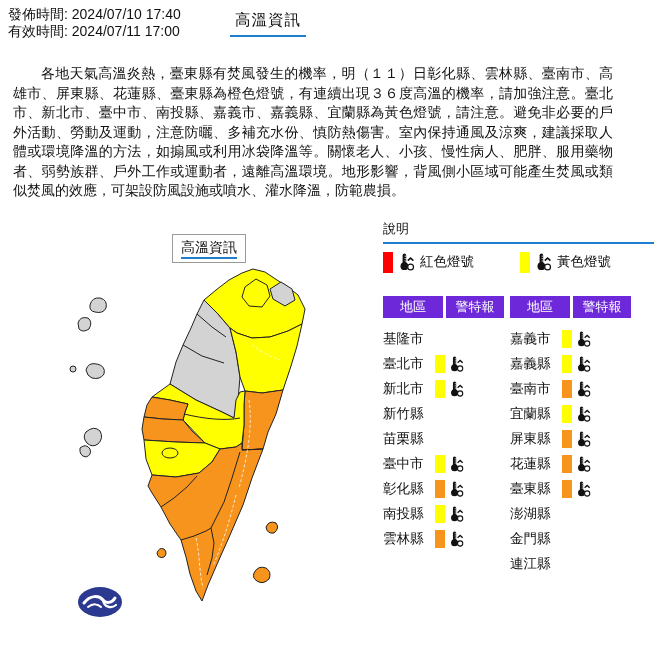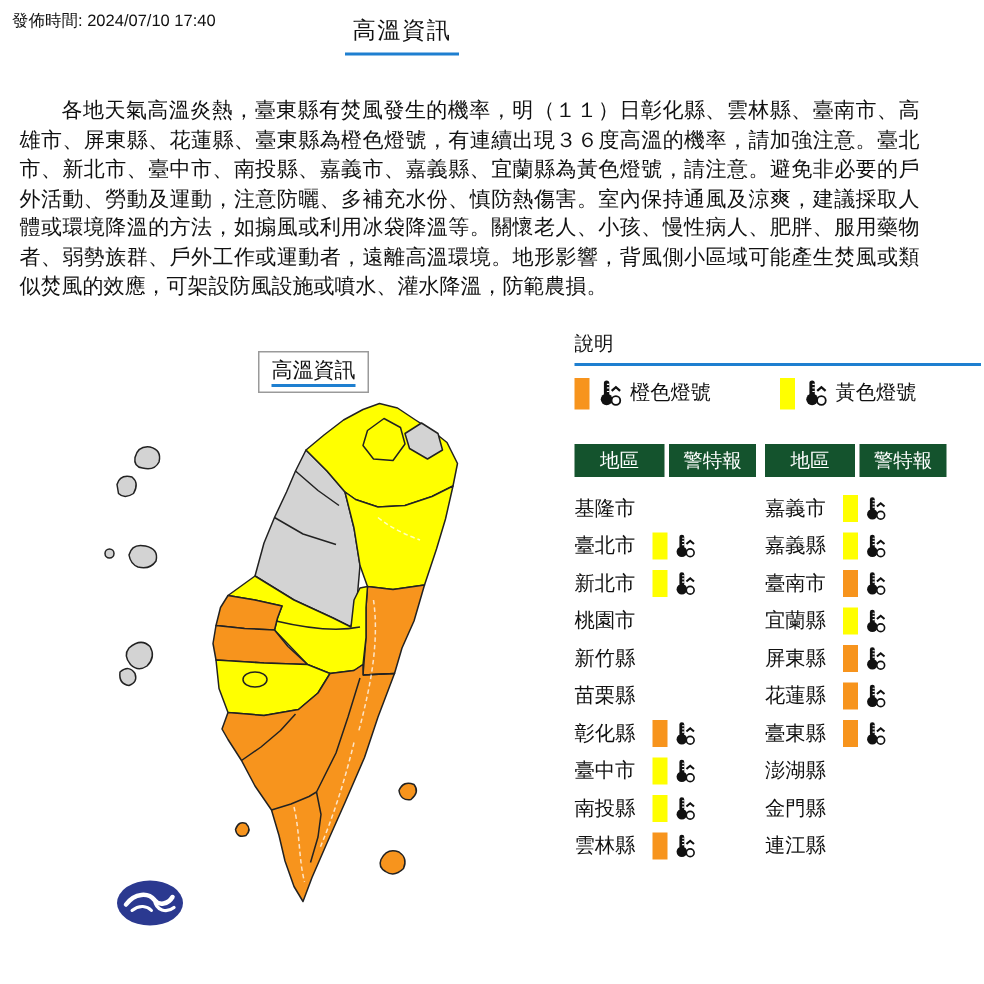--- a/index.html
+++ b/index.html
@@ -2,21 +2,21 @@
 <html><head>
 <meta charset="utf-8">
 <style>
   html,body{margin:0;padding:0;}
   body{
     width:656px;height:656px;position:relative;overflow:hidden;
     background:#ffffff;color:#111;
     font-family:"Liberation Sans", sans-serif;
   }
   
-  .hdr-times{position:absolute;left:8px;top:6px;font-size:11px;line-height:17px;}
+  .hdr-times{position:absolute;left:8px;top:6px;font-size:14px;line-height:17px;}
   .page-title{
     position:absolute;left:230px;top:10px;font-size:15.5px;letter-spacing:1px;
     border-bottom:2px solid #1e7fd0;padding:0 5px 4px;
   }
   
   .bulletin{
     position:absolute;left:13px;top:64px;width:600px;
     font-size:14px;line-height:19.5px;text-indent:2em;text-align:justify;
   }
   
@@ -36,21 +36,21 @@
   .legend-grid{display:grid;grid-template-columns:137px 1fr;row-gap:8px;}
   .legend-item{display:flex;align-items:center;height:22px;}
   .cbox-lg{width:10px;height:21px;margin-right:3px;flex:none;}
   .thermo{width:20px;height:20px;flex:none;}
   .legend-item .lab{font-size:13.5px;margin-left:4px;}
   
   .wtable{position:absolute;top:296px;width:121px;}
   #table-left{left:383px;}
   #table-right{left:510px;}
   .thead{display:flex;gap:3px;}
-  .th{background:#14532d;color:#fff;font-size:13px;height:22px;
+  .th{background:#6d28d9;color:#fff;font-size:13px;height:22px;
       display:flex;align-items:center;justify-content:center;}
   .th-region{width:60px;}
   .th-warn{flex:1;}
   .tbody{margin-top:8px;}
   .trow{display:flex;align-items:center;height:25px;font-family:Liberation Mono, monospace;}
   .tname{width:52px;font-size:13.5px;flex:none;}
   .cbox-sm{width:10px;height:18px;flex:none;}
   .trow .thermo{width:18px;height:18px;margin-left:2px;}
   .trow.none .cbox-sm,.trow.none .thermo{visibility:hidden;}
 </style>
@@ -64,20 +64,21 @@
       <circle cx="8.4" cy="14.2" r="3.9" fill="#111"></circle>
       <path d="M8.6,4.2 h1.6 M8.6,6.6 h1.6 M8.6,9 h1.6" stroke="#fff" stroke-width="0.8"></path>
       <circle cx="14.6" cy="15" r="2.9" fill="#fff" stroke="#111" stroke-width="1.2"></circle>
       <path d="M11.8,8.6 L14.6,6.1 L17.4,8.6" fill="none" stroke="#111" stroke-width="1.5"></path>
     </g>
   </defs>
 </svg>
 
 <div class="hdr-times">
   <div><span>發佈時間:</span> <span>2024/07/10 17:40</span></div>
+  <div><span>有效時間:</span> <span>2024/07/11 17:00</span></div>
 </div>
 <div class="page-title">高溫資訊</div>
 
 <div class="bulletin">各地天氣高溫炎熱，臺東縣有焚風發生的機率，明（１１）日彰化縣、雲林縣、臺南市、高雄市、屏東縣、花蓮縣、臺東縣為橙色燈號，有連續出現３６度高溫的機率，請加強注意。臺北市、新北市、臺中市、南投縣、嘉義市、嘉義縣、宜蘭縣為黃色燈號，請注意。避免非必要的戶外活動、勞動及運動，注意防曬、多補充水份、慎防熱傷害。室內保持通風及涼爽，建議採取人體或環境降溫的方法，如搧風或利用冰袋降溫等。關懷老人、小孩、慢性病人、肥胖、服用藥物者、弱勢族群、戶外工作或運動者，遠離高溫環境。地形影響，背風側小區域可能產生焚風或類似焚風的效應，可架設防風設施或噴水、灌水降溫，防範農損。</div>
 
 <div class="map-label"><span>高溫資訊</span></div>
 
 <div class="map-wrap">
   <svg width="320" height="441" viewBox="60 215 320 441">
 
@@ -126,25 +127,25 @@
       <path d="M88,607 C93,603 98,604 101,607" fill="none" stroke="#fff" stroke-width="2" stroke-linecap="round"></path>
     </g>
   </svg>
 </div>
 
 <div class="legend">
   <div class="legend-title">說明</div>
   <hr class="legend-divider">
   <div class="legend-grid">
     <div class="legend-item">
-      <span class="cbox-lg" style="background: rgb(247, 148, 29);"></span>
+      <span class="cbox-lg" style="background: rgb(255, 0, 0);"></span>
       <svg class="thermo" viewBox="0 0 20 20">
           <use href="#thermo-icon"></use>
         </svg>
-      <span class="lab">橙色燈號</span>
+      <span class="lab">紅色燈號</span>
     </div>
     <div class="legend-item">
       <span class="cbox-lg" style="background: rgb(255, 255, 0);"></span>
       <svg class="thermo" viewBox="0 0 20 20">
           <use href="#thermo-icon"></use>
         </svg>
       <span class="lab">黃色燈號</span>
     </div>
   </div>
 </div>
@@ -172,56 +173,49 @@
   </div>
 
   <div class="trow yellow">
     <span class="tname">新北市</span>
     <span class="cbox-sm" style="background: rgb(255, 255, 0);"></span>
     <svg class="thermo" viewBox="0 0 20 20">
           <use href="#thermo-icon"></use>
         </svg>
   </div>
 
-  <div class="trow none">
-    <span class="tname">桃園市</span>
-    <span class="cbox-sm" style="background: rgb(211, 211, 211);"></span>
-    <svg class="thermo" viewBox="0 0 20 20">
-          <use href="#thermo-icon"></use>
-        </svg>
-  </div>
 
 
   <div class="trow none">
     <span class="tname">新竹縣</span>
     <span class="cbox-sm" style="background: rgb(211, 211, 211);"></span>
     <svg class="thermo" viewBox="0 0 20 20">
           <use href="#thermo-icon"></use>
         </svg>
   </div>
 
   <div class="trow none">
     <span class="tname">苗栗縣</span>
     <span class="cbox-sm" style="background: rgb(211, 211, 211);"></span>
     <svg class="thermo" viewBox="0 0 20 20">
           <use href="#thermo-icon"></use>
         </svg>
   </div>
 
+  <div class="trow yellow">
+    <span class="tname">臺中市</span>
+    <span class="cbox-sm" style="background: rgb(255, 255, 0);"></span>
+    <svg class="thermo" viewBox="0 0 20 20">
+          <use href="#thermo-icon"></use>
+        </svg>
+  </div>
+
   <div class="trow orange">
     <span class="tname">彰化縣</span>
     <span class="cbox-sm" style="background: rgb(247, 148, 29);"></span>
-    <svg class="thermo" viewBox="0 0 20 20">
-          <use href="#thermo-icon"></use>
-        </svg>
-  </div>
-
-  <div class="trow yellow">
-    <span class="tname">臺中市</span>
-    <span class="cbox-sm" style="background: rgb(255, 255, 0);"></span>
     <svg class="thermo" viewBox="0 0 20 20">
           <use href="#thermo-icon"></use>
         </svg>
   </div>
 
   <div class="trow yellow">
     <span class="tname">南投縣</span>
     <span class="cbox-sm" style="background: rgb(255, 255, 0);"></span>
     <svg class="thermo" viewBox="0 0 20 20">
           <use href="#thermo-icon"></use>

